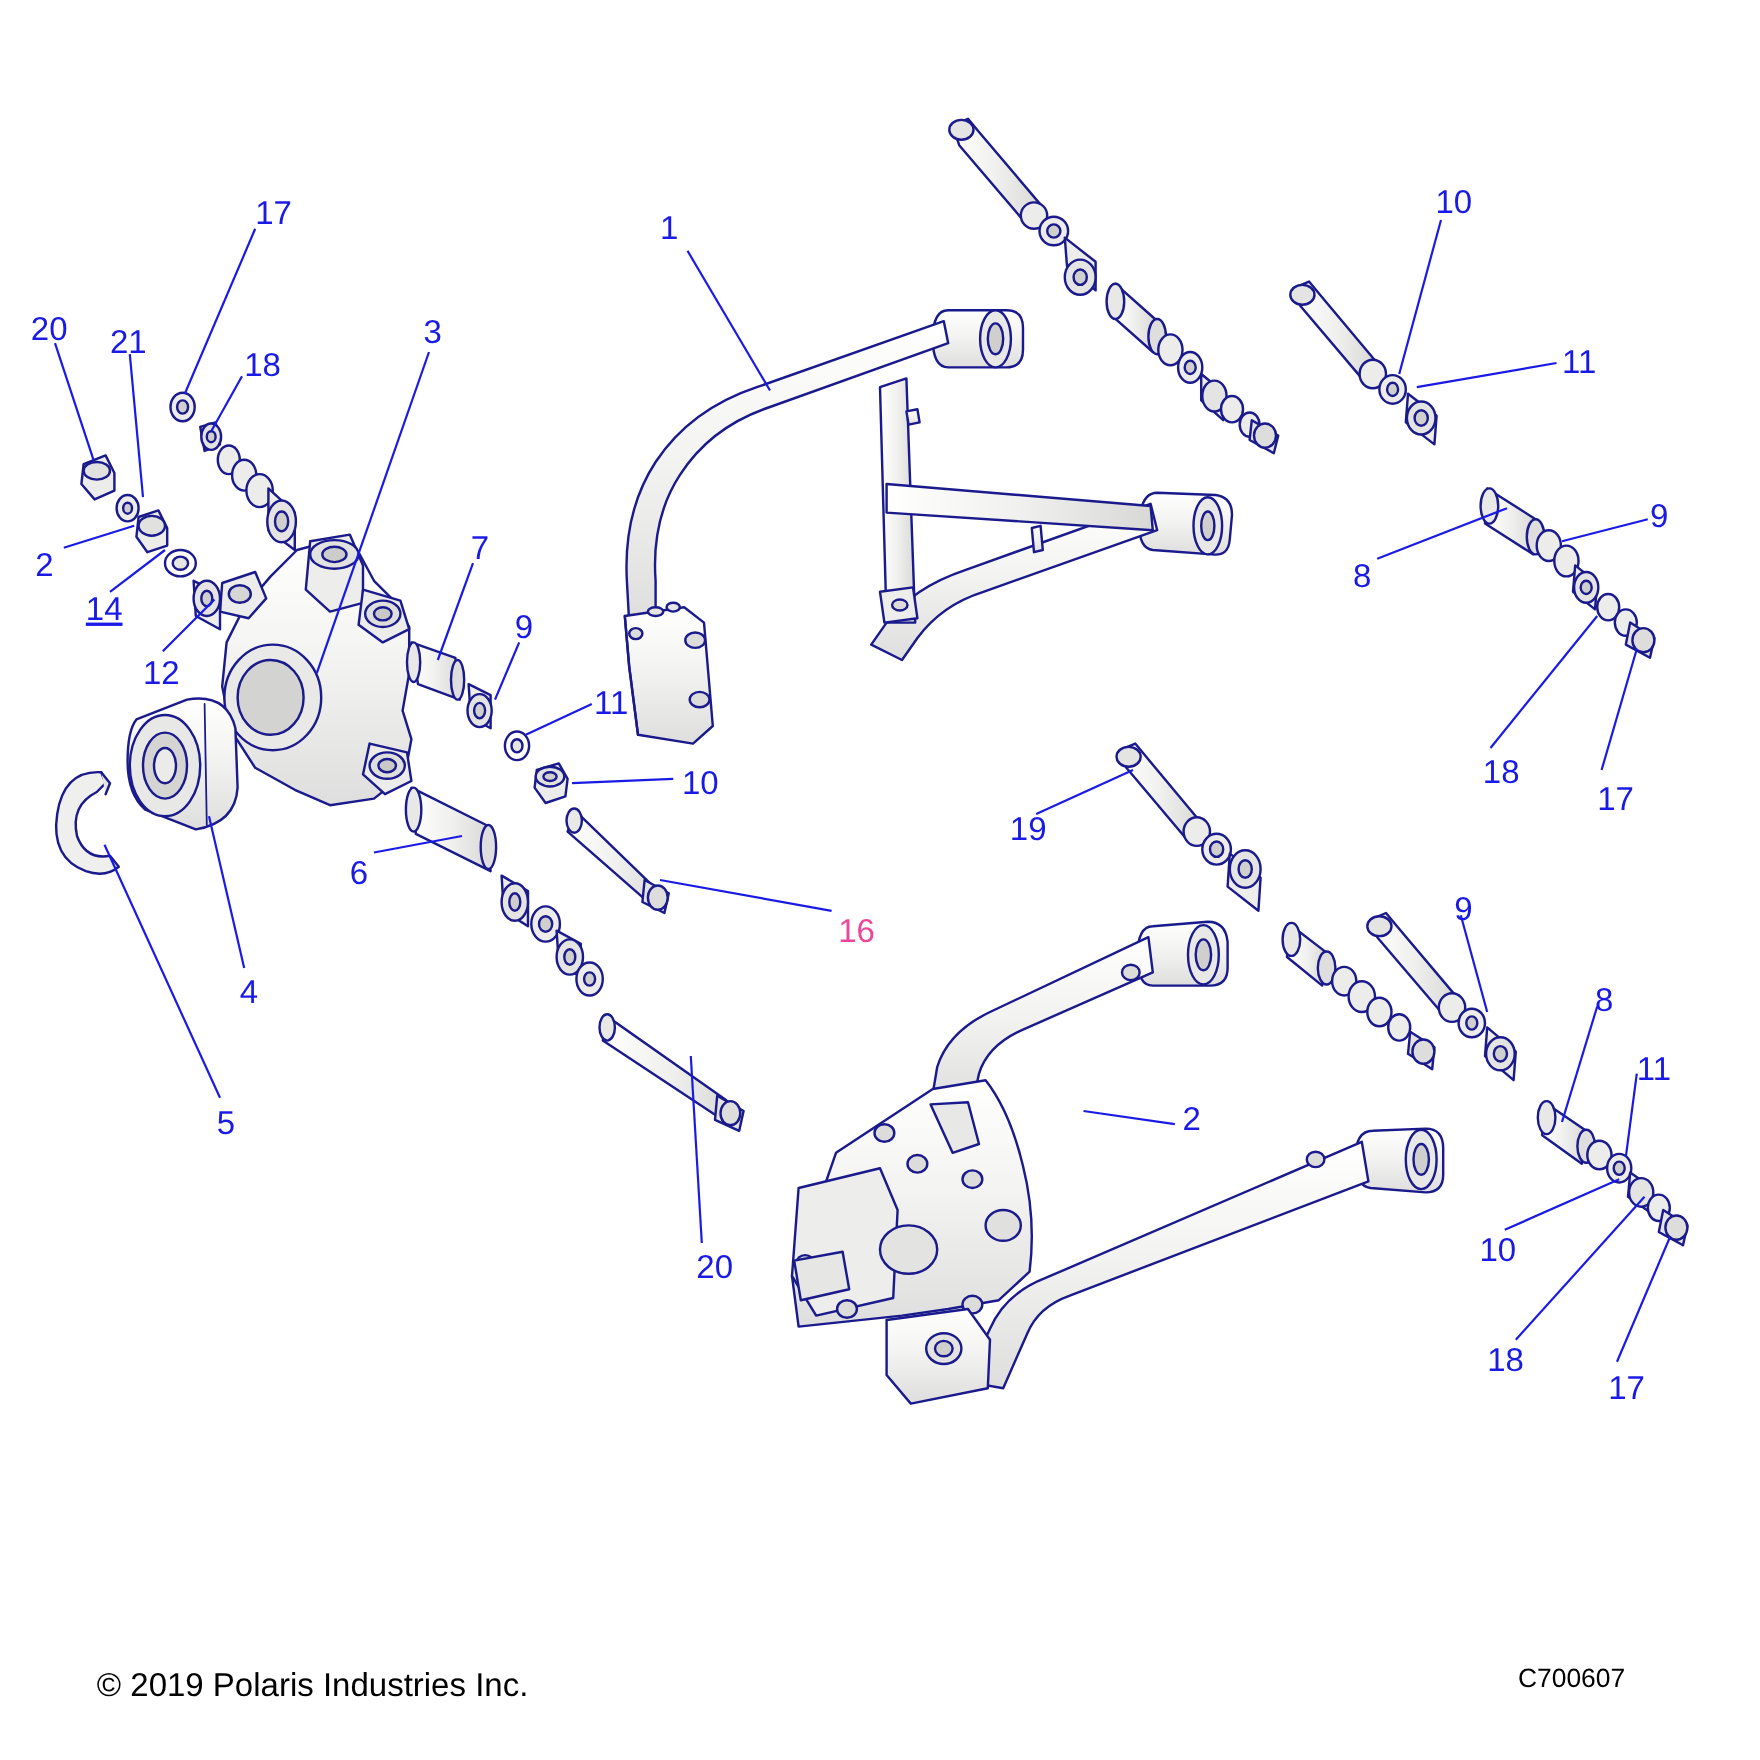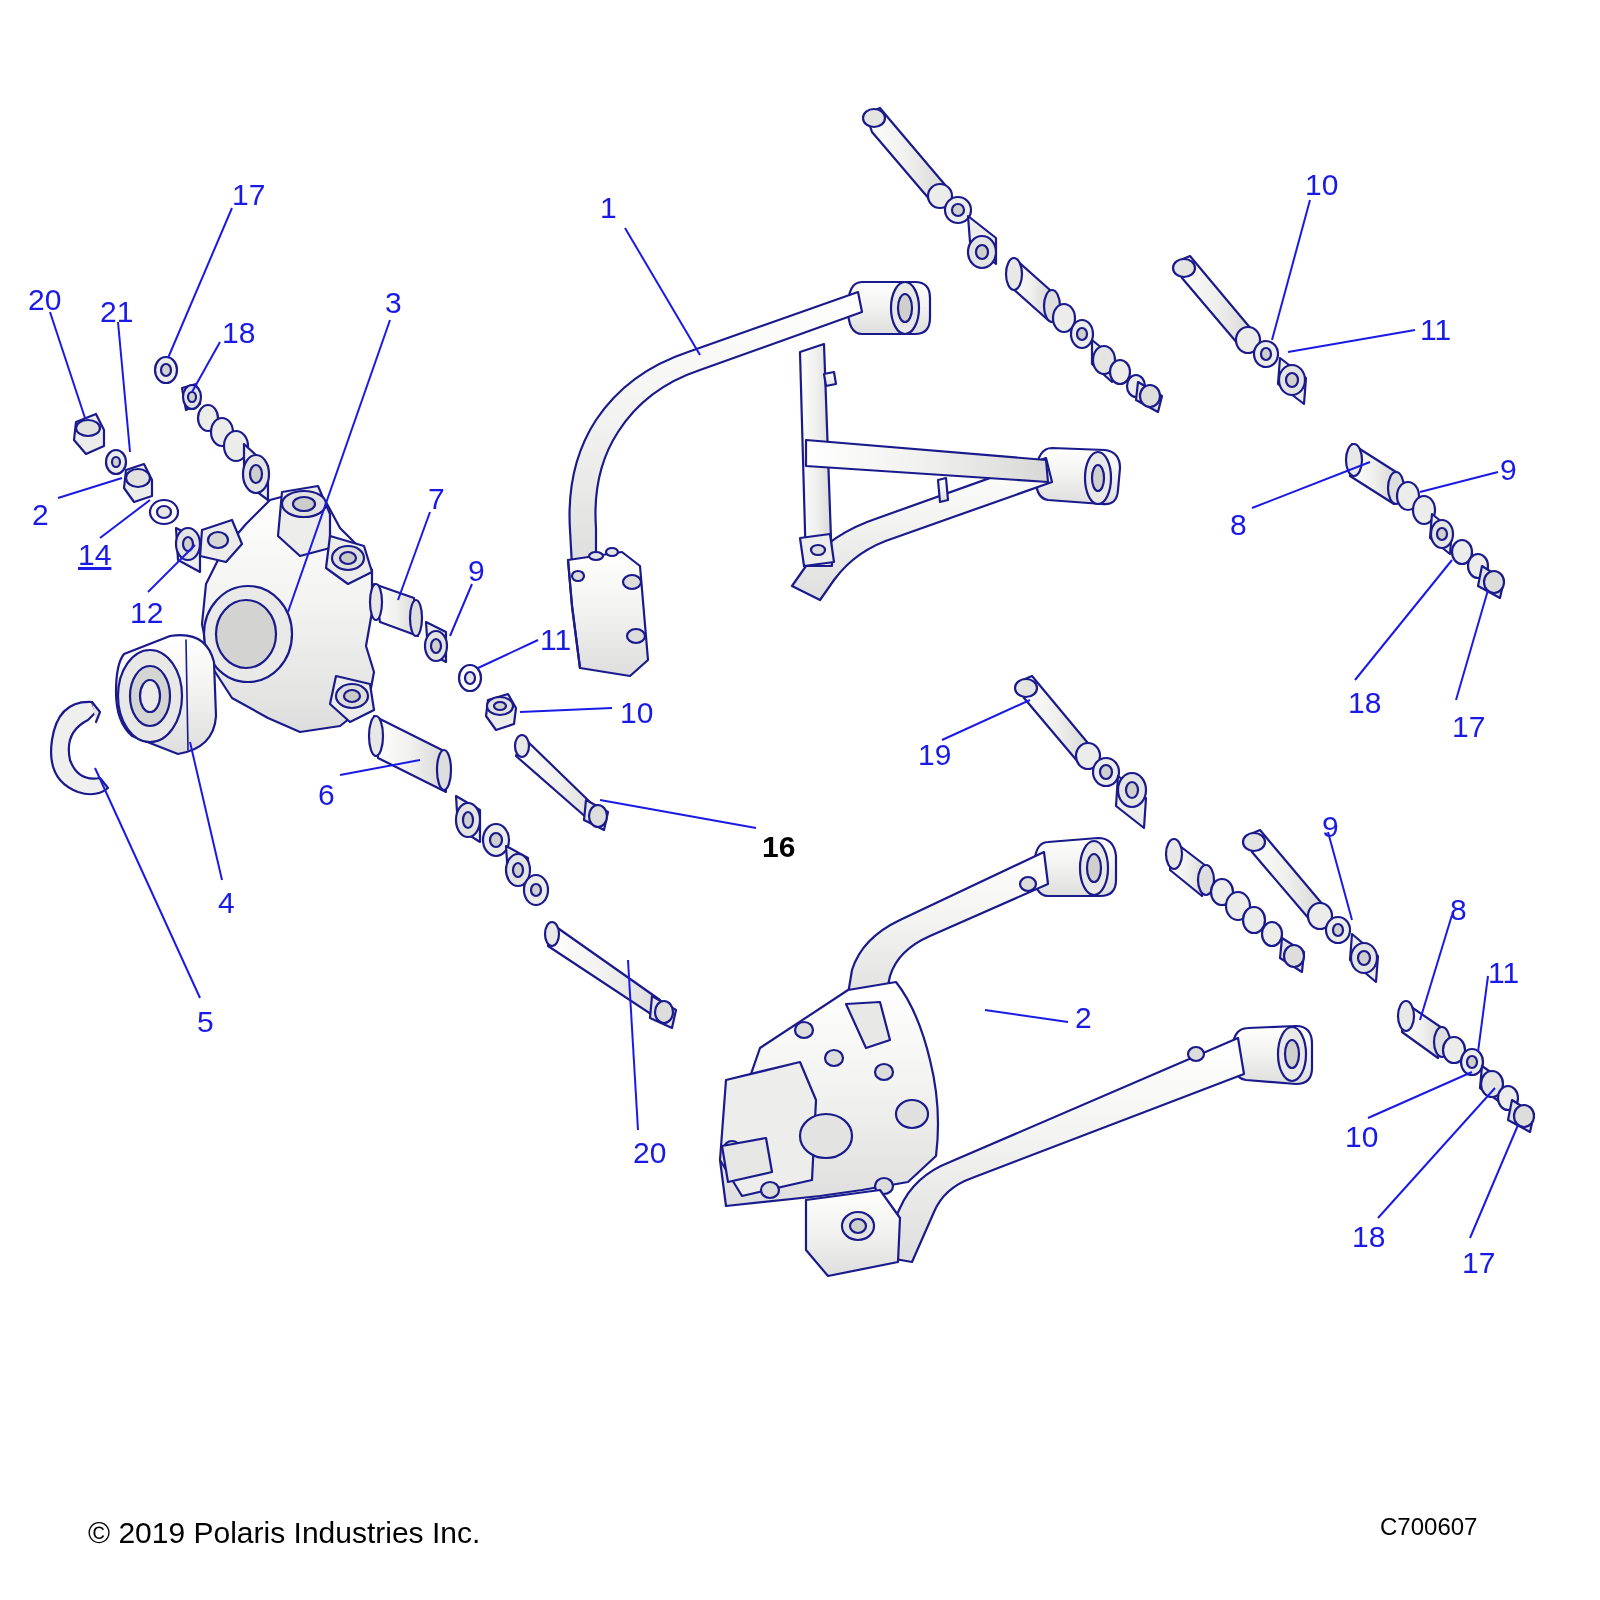--- a/index.html
+++ b/index.html
@@ -384,21 +384,21 @@
       <div class="callout-label" style="left: 600px; top: 193px; color: rgb(26, 26, 230);">1</div>
       <div class="callout-label" style="left: 1075px; top: 1003px; color: rgb(26, 26, 230);">2</div>
       <div class="callout-label" style="left: 385px; top: 288px; color: rgb(26, 26, 230);">3</div>
       <div class="callout-label" style="left: 218px; top: 888px; color: rgb(26, 26, 230);">4</div>
       <div class="callout-label" style="left: 197px; top: 1007px; color: rgb(26, 26, 230);">5</div>
       <div class="callout-label" style="left: 318px; top: 780px; color: rgb(26, 26, 230);">6</div>
       <div class="callout-label" style="left: 428px; top: 484px; color: rgb(26, 26, 230);">7</div>
       <div class="callout-label" style="left: 468px; top: 556px; color: rgb(26, 26, 230);">9</div>
       <div class="callout-label" style="left: 540px; top: 625px; color: rgb(26, 26, 230);">11</div>
       <div class="callout-label" style="left: 620px; top: 698px; color: rgb(26, 26, 230);">10</div>
-      <div class="callout-label" style="left: 762px; top: 832px; color: #000000; font-weight: bold;">16</div>
+      <div class="callout-label" style="left: 762px; top: 832px; color: #ec4899;">16</div>
       <div class="callout-label" style="left: 633px; top: 1138px; color: rgb(26, 26, 230);">20</div>
       <div class="callout-label" style="left: 32px; top: 500px; color: rgb(26, 26, 230);">2</div>
       <div class="callout-label" style="left: 78px; top: 540px; color: rgb(26, 26, 230); text-decoration: underline;">14</div>
       <div class="callout-label" style="left: 130px; top: 598px; color: rgb(26, 26, 230);">12</div>
       <div class="callout-label" style="left: 28px; top: 285px; color: rgb(26, 26, 230);">20</div>
       <div class="callout-label" style="left: 100px; top: 297px; color: rgb(26, 26, 230);">21</div>
       <div class="callout-label" style="left: 232px; top: 180px; color: rgb(26, 26, 230);">17</div>
       <div class="callout-label" style="left: 222px; top: 318px; color: rgb(26, 26, 230);">18</div>
       <div class="callout-label" style="left: 1305px; top: 170px; color: rgb(26, 26, 230);">10</div>
       <div class="callout-label" style="left: 1420px; top: 315px; color: rgb(26, 26, 230);">11</div>

